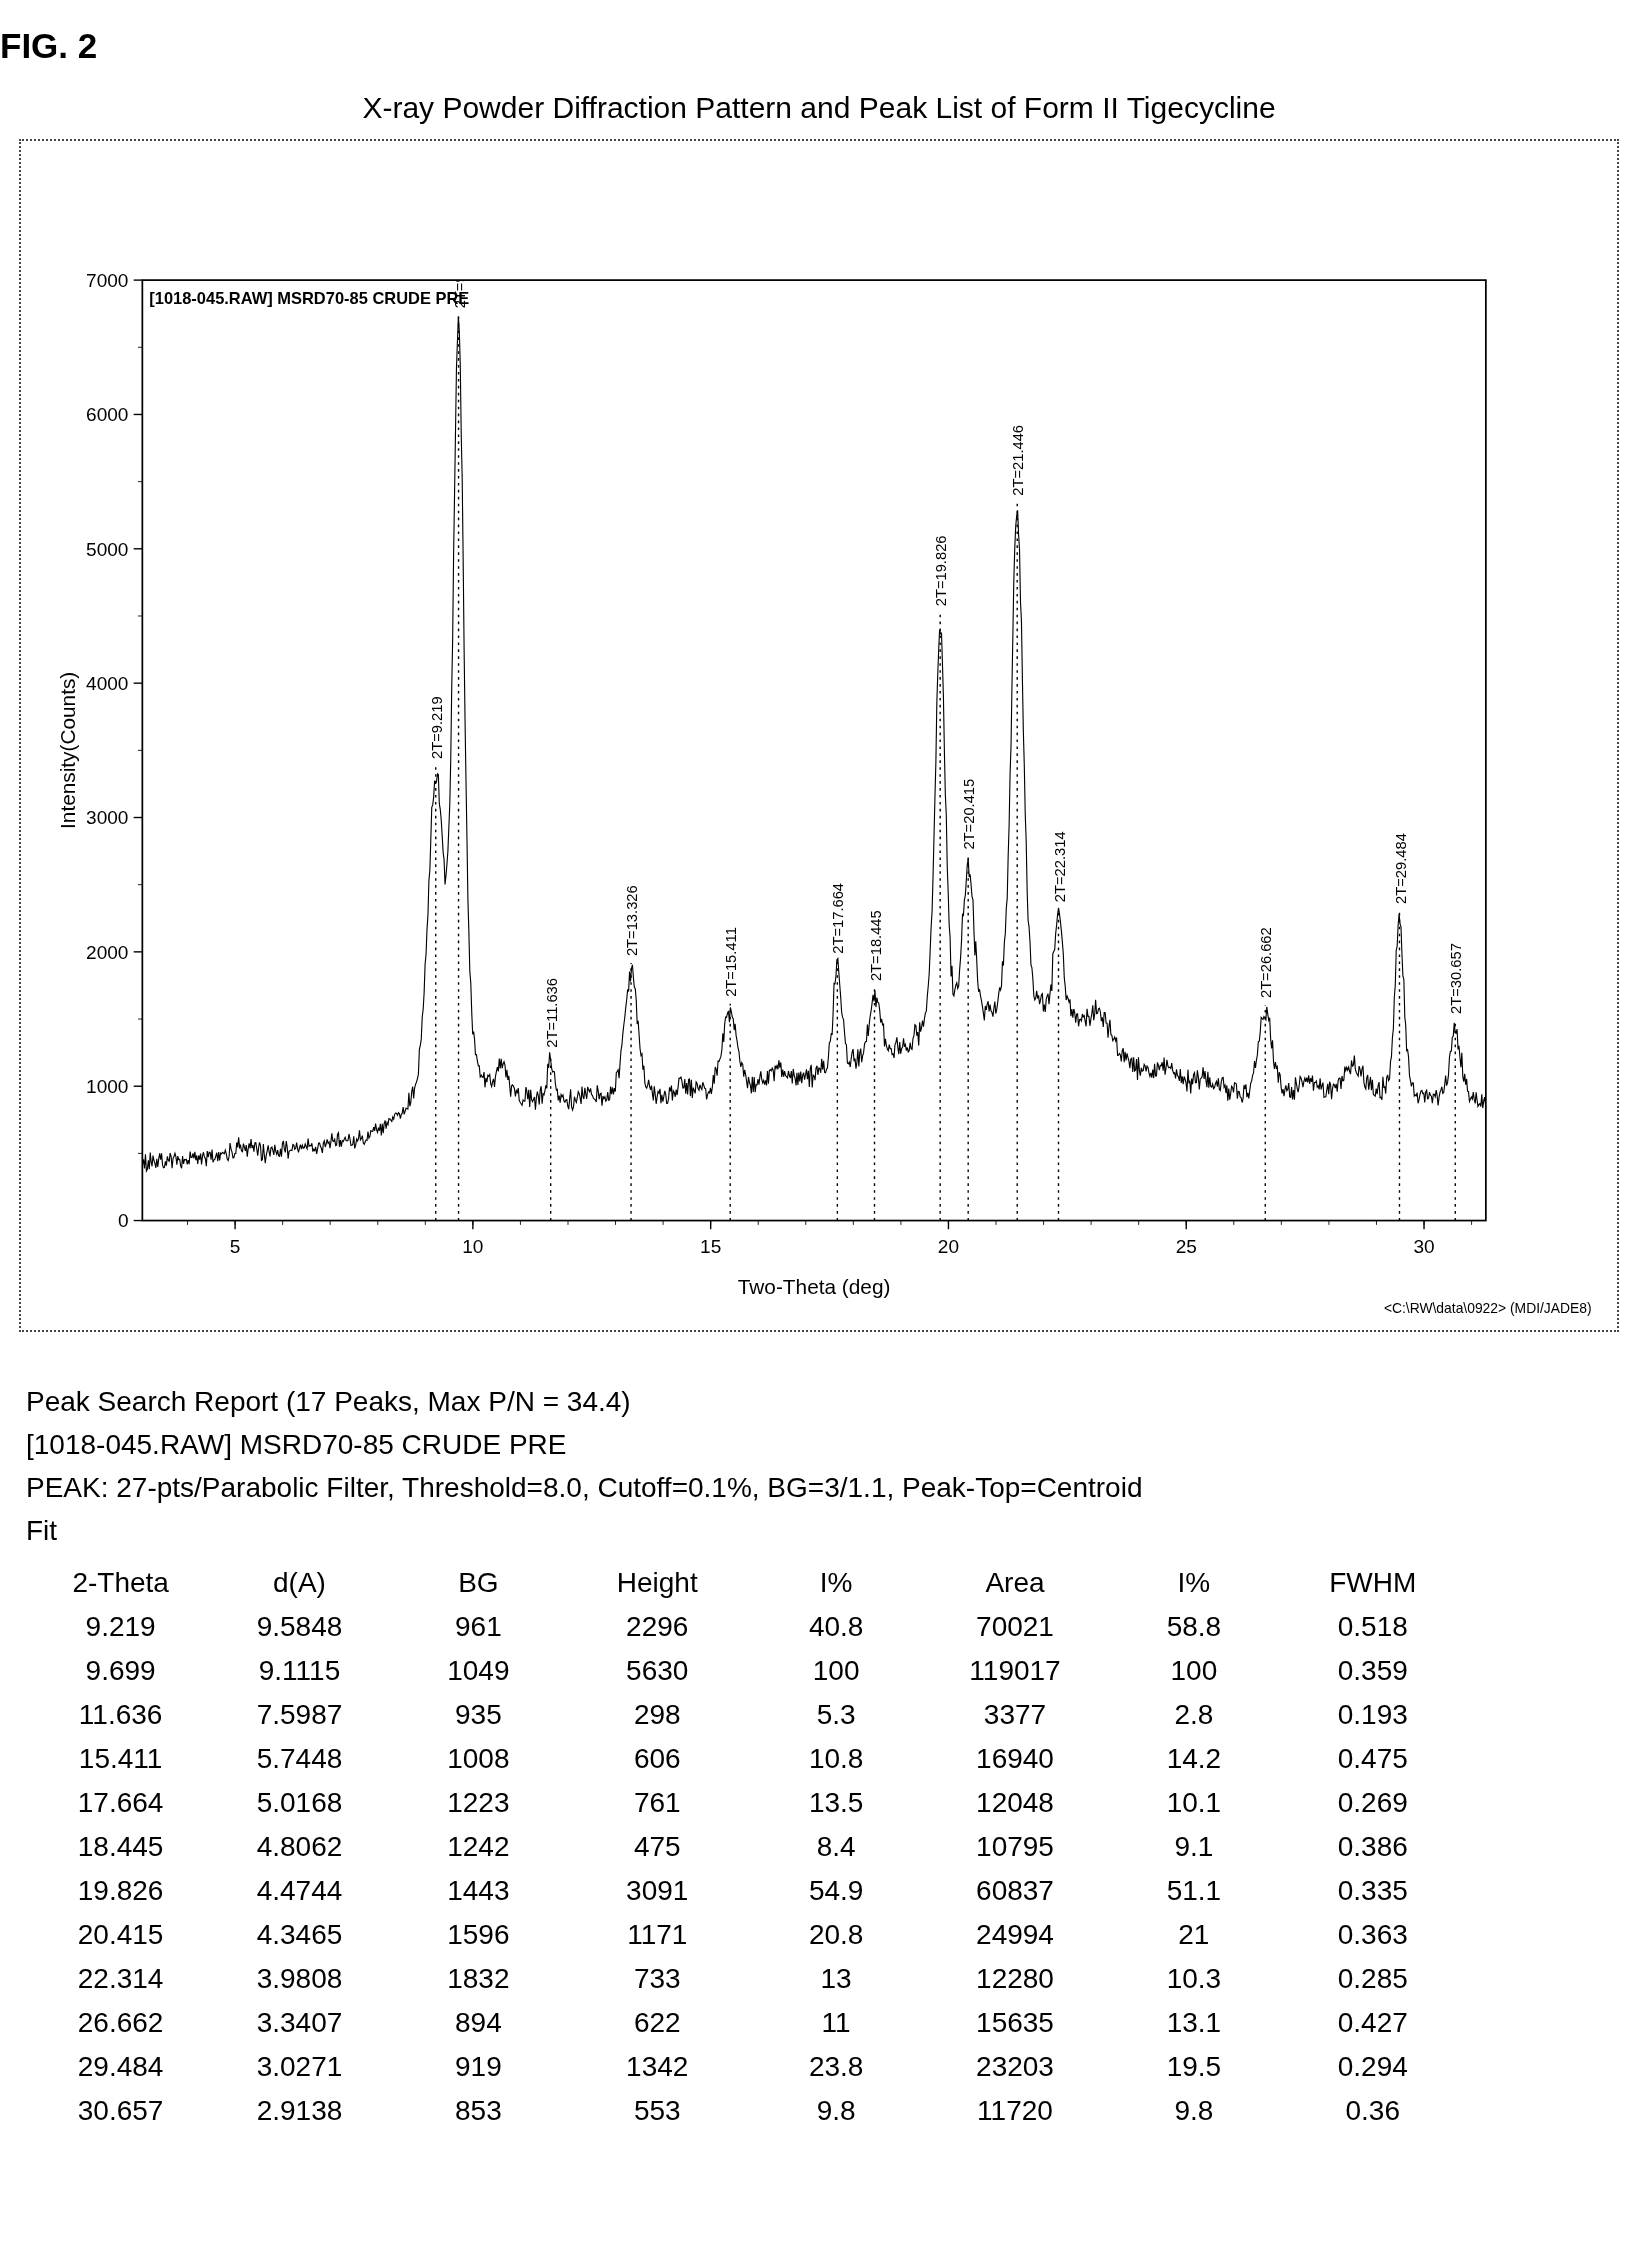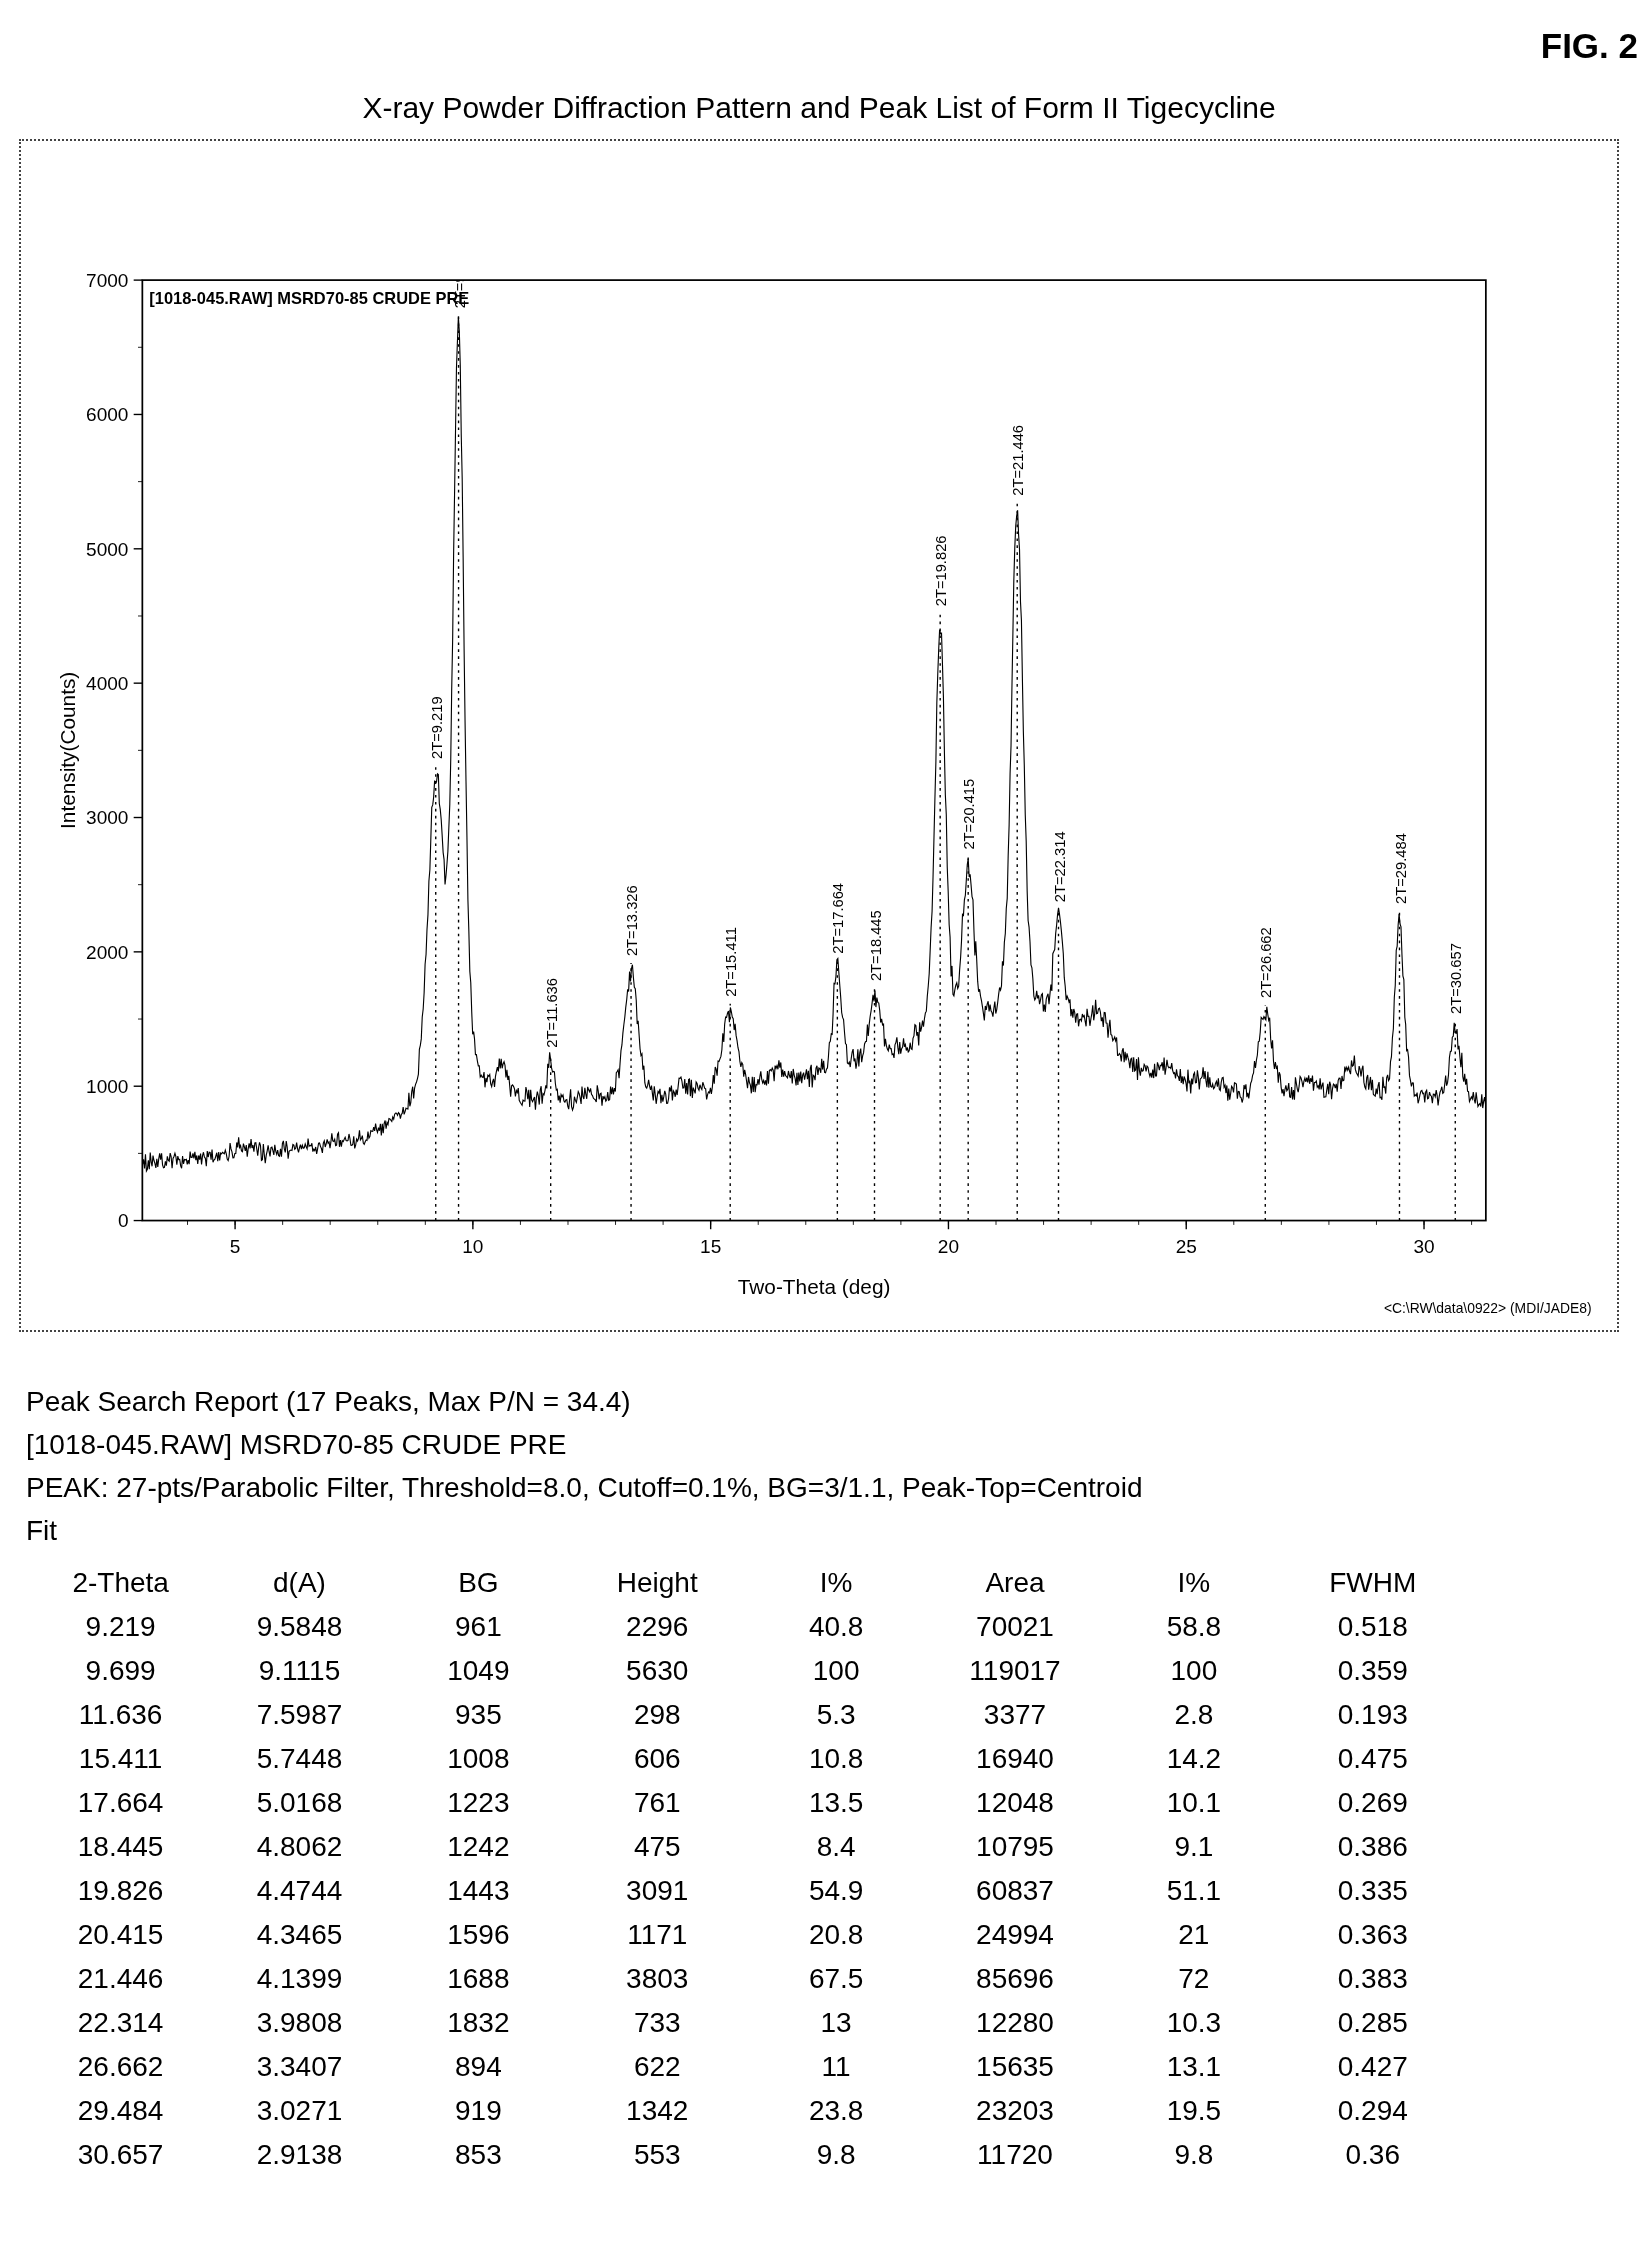--- a/index.html
+++ b/index.html
@@ -1,17 +1,17 @@
 <!DOCTYPE html>
 <html style="font-size:14px"><head>
 <meta charset="utf-8">
 <style>
   html,body{margin:0;padding:0;background:#fff;color:#000;}
   body{width:1638px;height:2261px;font-family:"Liberation Sans",sans-serif;overflow:hidden;}
-  .fig-label{margin-top:26px;text-align:right;font-size:35px;font-weight:bold;}
+  .fig-label{margin-top:26px;text-align:left;font-size:35px;font-weight:bold;}
   .fig-title{margin-top:25px;text-align:center;font-size:30px;}
   .chart-frame{position:relative;margin:14px 19px 0 19px;border:2.6px dotted #444;height:1189px;background:#fff;}
   .chart-frame svg{position:absolute;left:0;top:0;}
   .report{margin:48px 0 16px 26px;font-size:28px;line-height:43px;}
   .report .rline{white-space:nowrap;}
   table.peaks{margin:8.7px 0 0 5.2px;border-collapse:collapse;table-layout:fixed;width:1431px;font-size:28px;}
   table.peaks th,table.peaks td{font-weight:normal;text-align:center;padding:0;height:44px;}
 </style>
 </head>
 <body>
@@ -223,30 +223,20 @@
             <td>20.415</td>
             <td>4.3465</td>
             <td>1596</td>
             <td>1171</td>
             <td>20.8</td>
             <td>24994</td>
             <td>21</td>
             <td>0.363</td>
           </tr>
           <tr>
-            <td>21.446</td>
-            <td>4.1399</td>
-            <td>1688</td>
-            <td>3803</td>
-            <td>67.5</td>
-            <td>85696</td>
-            <td>72</td>
-            <td>0.383</td>
-          </tr>
-          <tr>
             <td>22.314</td>
             <td>3.9808</td>
             <td>1832</td>
             <td>733</td>
             <td>13</td>
             <td>12280</td>
             <td>10.3</td>
             <td>0.285</td>
           </tr>
           <tr>

